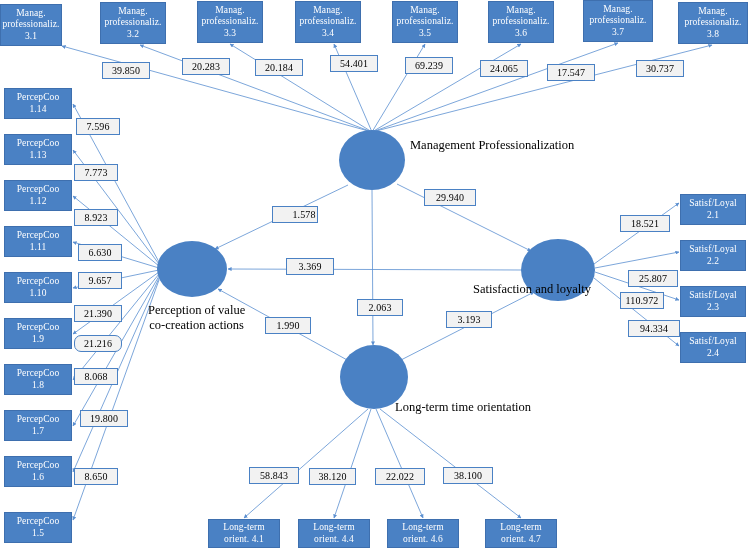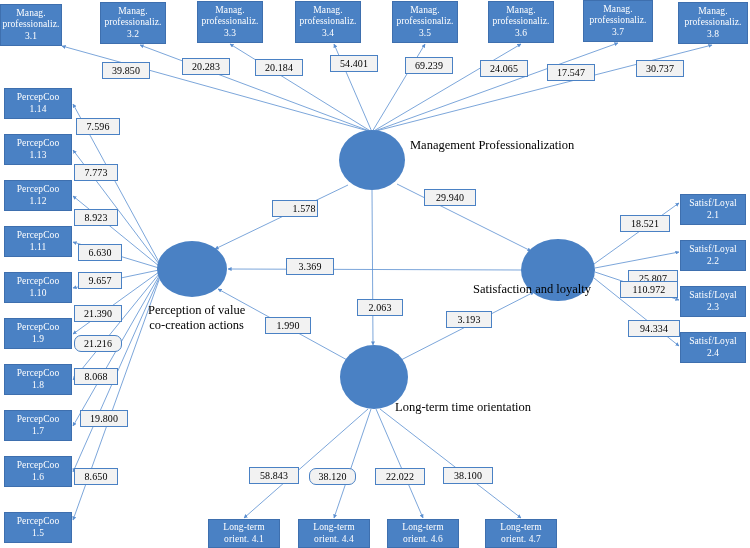--- a/index.html
+++ b/index.html
@@ -242,27 +242,27 @@
       <div class="val-box" style="left: 74px; top: 209px; width: 44px;">8.923</div>
       <div class="val-box" style="left: 78px; top: 244px; width: 44px;">6.630</div>
       <div class="val-box" style="left: 78px; top: 272px; width: 44px;">9.657</div>
       <div class="val-box" style="left: 74px; top: 305px; width: 48px;">21.390</div>
       <div class="val-box" style="left: 74px; top: 335px; width: 48px; border-radius: 7px;">21.216</div>
       <div class="val-box" style="left: 74px; top: 368px; width: 44px;">8.068</div>
       <div class="val-box" style="left: 80px; top: 410px; width: 48px;">19.800</div>
       <div class="val-box" style="left: 74px; top: 468px; width: 44px;">8.650</div>
       <div class="val-box" style="left: 620px; top: 215px; width: 50px;">18.521</div>
       <div class="val-box" style="left: 628px; top: 270px; width: 50px; text-align: center;">25.807</div>
-      <div class="val-box" style="left: 620px; top: 281px; width: 58px;">110.972</div>
+      <div class="val-box" style="left: 620px; top: 292px; width: 44px;">110.972</div>
       <div class="val-box" style="left: 628px; top: 320px; width: 52px;">94.334</div>
       <div class="val-box" style="left: 249px; top: 467px; width: 50px;">58.843</div>
-      <div class="val-box" style="left: 309px; top: 468px; width: 47px; border-radius: 7px;">38.120</div>
+      <div class="val-box" style="left: 309px; top: 468px; width: 47px;">38.120</div>
       <div class="val-box" style="left: 375px; top: 468px; width: 50px;">22.022</div>
       <div class="val-box" style="left: 443px; top: 467px; width: 50px;">38.100</div>
-      <div class="val-box" title="Management Professionalization to Perception of value co-creation actions" style="left: 272px; top: 200px; width: 46px; padding-left: 18px;">1.578</div>
+      <div class="val-box" title="Management Professionalization to Perception of value co-creation actions" style="left: 272px; top: 206px; width: 46px; padding-left: 18px;">1.578</div>
       <div class="val-box" title="Management Professionalization to Satisfaction and loyalty" style="left: 424px; top: 189px; width: 52px;">29.940</div>
       <div class="val-box" title="Satisfaction and loyalty to Perception of value co-creation actions" style="left: 262px; top: 258px; width: 48px; margin-left: 24px;">3.369</div>
       <div class="val-box" title="Management Professionalization to Long-term time orientation" style="left: 357px; top: 299px; width: 46px;">2.063</div>
       <div class="val-box" title="Long-term time orientation to Perception of value co-creation actions" style="left: 265px; top: 317px; width: 46px;">1.990</div>
       <div class="val-box" title="Long-term time orientation to Satisfaction and loyalty" style="left: 446px; top: 311px; width: 46px;">3.193</div>
     </div>
   <div id="latent-layer">
       <div class="latent-circle" style="left: 339px; top: 130px; width: 66px; height: 60px;"></div>
       <div class="latent-label" style="left: 410px; top: 138px;">Management Professionalization</div>
       <div class="latent-circle" style="left: 157px; top: 241px; width: 70px; height: 56px;"></div>

